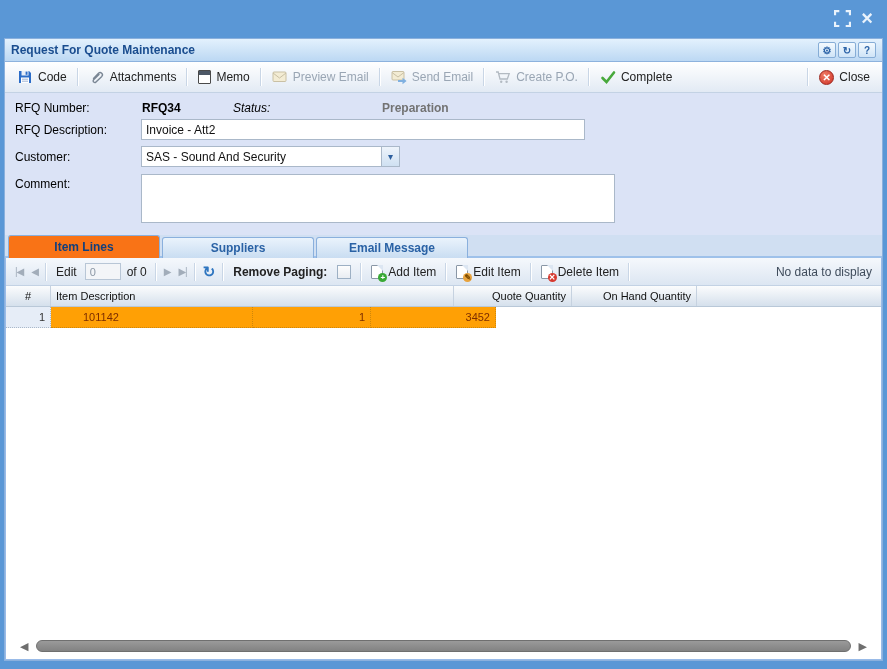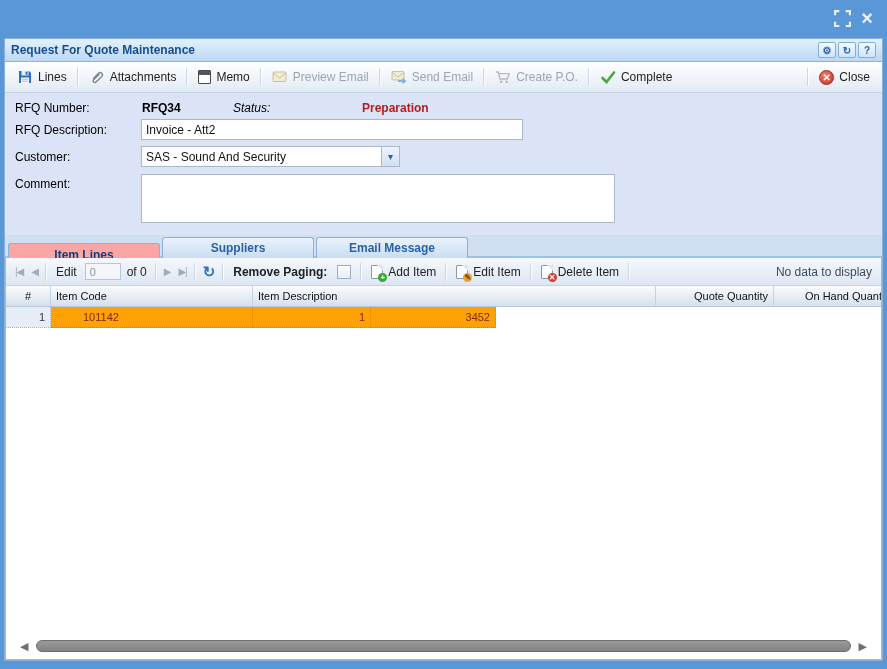--- a/index.html
+++ b/index.html
@@ -52,21 +52,21 @@
   .combo-btn { width:19px; height:21px; border:1px solid #aab8c9; background:linear-gradient(#eef4fb,#cfe0f2);
                color:#2d5f9e; font-size:10px; display:flex; align-items:center; justify-content:center; cursor:pointer; }
   .comment-box { position:absolute; border:1px solid #aab8c9; background:#fff; resize:none;
                  font-family:"Liberation Sans", sans-serif; font-size:12px; padding:3px; }
 
   
   .tabstrip { height:23px; flex:0 0 23px; background:#d0dff2; display:flex; padding-left:3px;
               border-bottom:2px solid #9ec1ea; }
   .tab { width:152px; height:21px; line-height:21px; margin-top:2px; text-align:center; font-size:12px; font-weight:bold;
          border:1px solid #8ab0dd; border-bottom:none; border-radius:3px 3px 0 0; margin-right:2px; cursor:pointer; }
-  .tab.active { background:#fca5a5; color:#123f7d; height:23px; margin-top:8px; line-height:23px; }
+  .tab.active { background:#f97316; color:#123f7d; height:23px; margin-top:0; line-height:23px; }
   .tab.inactive { background:linear-gradient(#eaf3fc,#c9ddf2); color:#2a62a5; }
 
   
   .grid-wrap { flex:1; background:#fff; border:1px solid #99bbe8; border-top:none; position:relative; overflow:hidden;
                display:flex; flex-direction:column; }
   .grid-toolbar { height:28px; flex:0 0 28px; display:flex; align-items:center; padding:0 5px; font-size:12px;
                   background:linear-gradient(#f5f8fc,#dce6f2); border-bottom:1px solid #c3d2e4; color:#222; }
   .pg-btn { color:#a2adba; font-size:10px; padding:0 4px; cursor:pointer; letter-spacing:-1px; }
   .pg-refresh { color:#2f76c0; font-size:15px; font-weight:bold; padding:0 4px; cursor:pointer; line-height:14px; }
   .page-input { width:36px; height:17px; border:1px solid #b8c6d6; background:#f3f5f8; color:#8b97a5;
@@ -135,21 +135,21 @@
   <div class="toolbar">
     <span class="tbtn">
       <svg class="icon16" viewBox="0 0 16 16">
         <path fill="#2b6cc8" d="M2 2 h10 l2 2 v10 H2 Z"></path>
         <rect x="4.5" y="2" width="7" height="4.5" fill="#e8eef8"></rect>
         <rect x="8.6" y="2.6" width="1.9" height="3.2" fill="#2b6cc8"></rect>
         <rect x="4" y="8.5" width="8" height="5.5" fill="#fff"></rect>
         <line x1="5" y1="10.2" x2="11" y2="10.2" stroke="#9db3d4" stroke-width="1"></line>
         <line x1="5" y1="12.2" x2="11" y2="12.2" stroke="#9db3d4" stroke-width="1"></line>
       </svg>
-      <span>Lines</span>
+      <span>Code</span>
     </span>
     <span class="tsep"></span>
     <span class="tbtn">
       <svg class="icon16" viewBox="0 0 16 16">
         <path d="M4.5 9.5 L9.5 4.2 a2.3 2.3 0 0 1 3.3 3.2 L7 13 a1.6 1.6 0 0 1 -2.4 -2.2 L10 5.6" fill="none" stroke="#7a8694" stroke-width="1.4" stroke-linecap="round"></path>
       </svg>
       <span>Attachments</span>
     </span>
     <span class="tsep"></span>
     <span class="tbtn">
@@ -194,24 +194,24 @@
     <span class="tbtn">
       <span class="close-red">✕</span>
       <span>Close</span>
     </span>
   </div>
 
   <div class="form-area">
     <span class="flabel" style="top:8px;">RFQ Number:</span>
     <span class="fval-bold" style="left:137px; top:8px;">RFQ34</span>
     <span class="flabel" style="left:228px; top:8px;font-style:italic;">Status:</span>
-    <span class="status-val" style="left:357px; top:8px; color:#b91c1c;">Preparation</span>
+    <span class="status-val" style="left:377px; top:8px; color:#737373;">Preparation</span>
 
     <span class="flabel" style="top:30px;">RFQ Description:</span>
-    <input class="txt-input" style="left: 136px; top: 26px; width: 382px;" value="Invoice - Att2">
+    <input class="txt-input" style="left: 136px; top: 26px; width: 444px;" value="Invoice - Att2">
 
     <span class="flabel" style="top:57px;">Customer:</span>
     <span class="combo" style="left:136px; top:53px;">
       <input value="SAS - Sound And Security" style="">
       <span class="combo-btn">▾</span>
     </span>
 
     <span class="flabel" style="top:84px;">Comment:</span>
     <textarea class="comment-box" style="left: 136px; top: 81px; width: 474px; height: 49px;" value=""></textarea>
   </div>
@@ -259,21 +259,20 @@
             <span class="badge del">✕</span>
           </span>
         <span>Delete Item</span>
       </span>
       <span class="tsep"></span>
       <span class="grid-status">No data to display</span>
     </div>
 
     <div class="grid-header">
       <span class="gh c0">#</span>
-      <span class="gh c1">Item Code</span>
       <span class="gh c2">Item Description</span>
       <span class="gh c3">Quote Quantity</span>
       <span class="gh c4">On Hand Quantity</span>
     </div>
 
     <div class="grid-row">
       <span class="gc rownum">1</span>
       <span class="gc sel c1">101142</span>
       <span class="gc sel c3">1</span>
       <span class="gc sel c4">3452</span>

